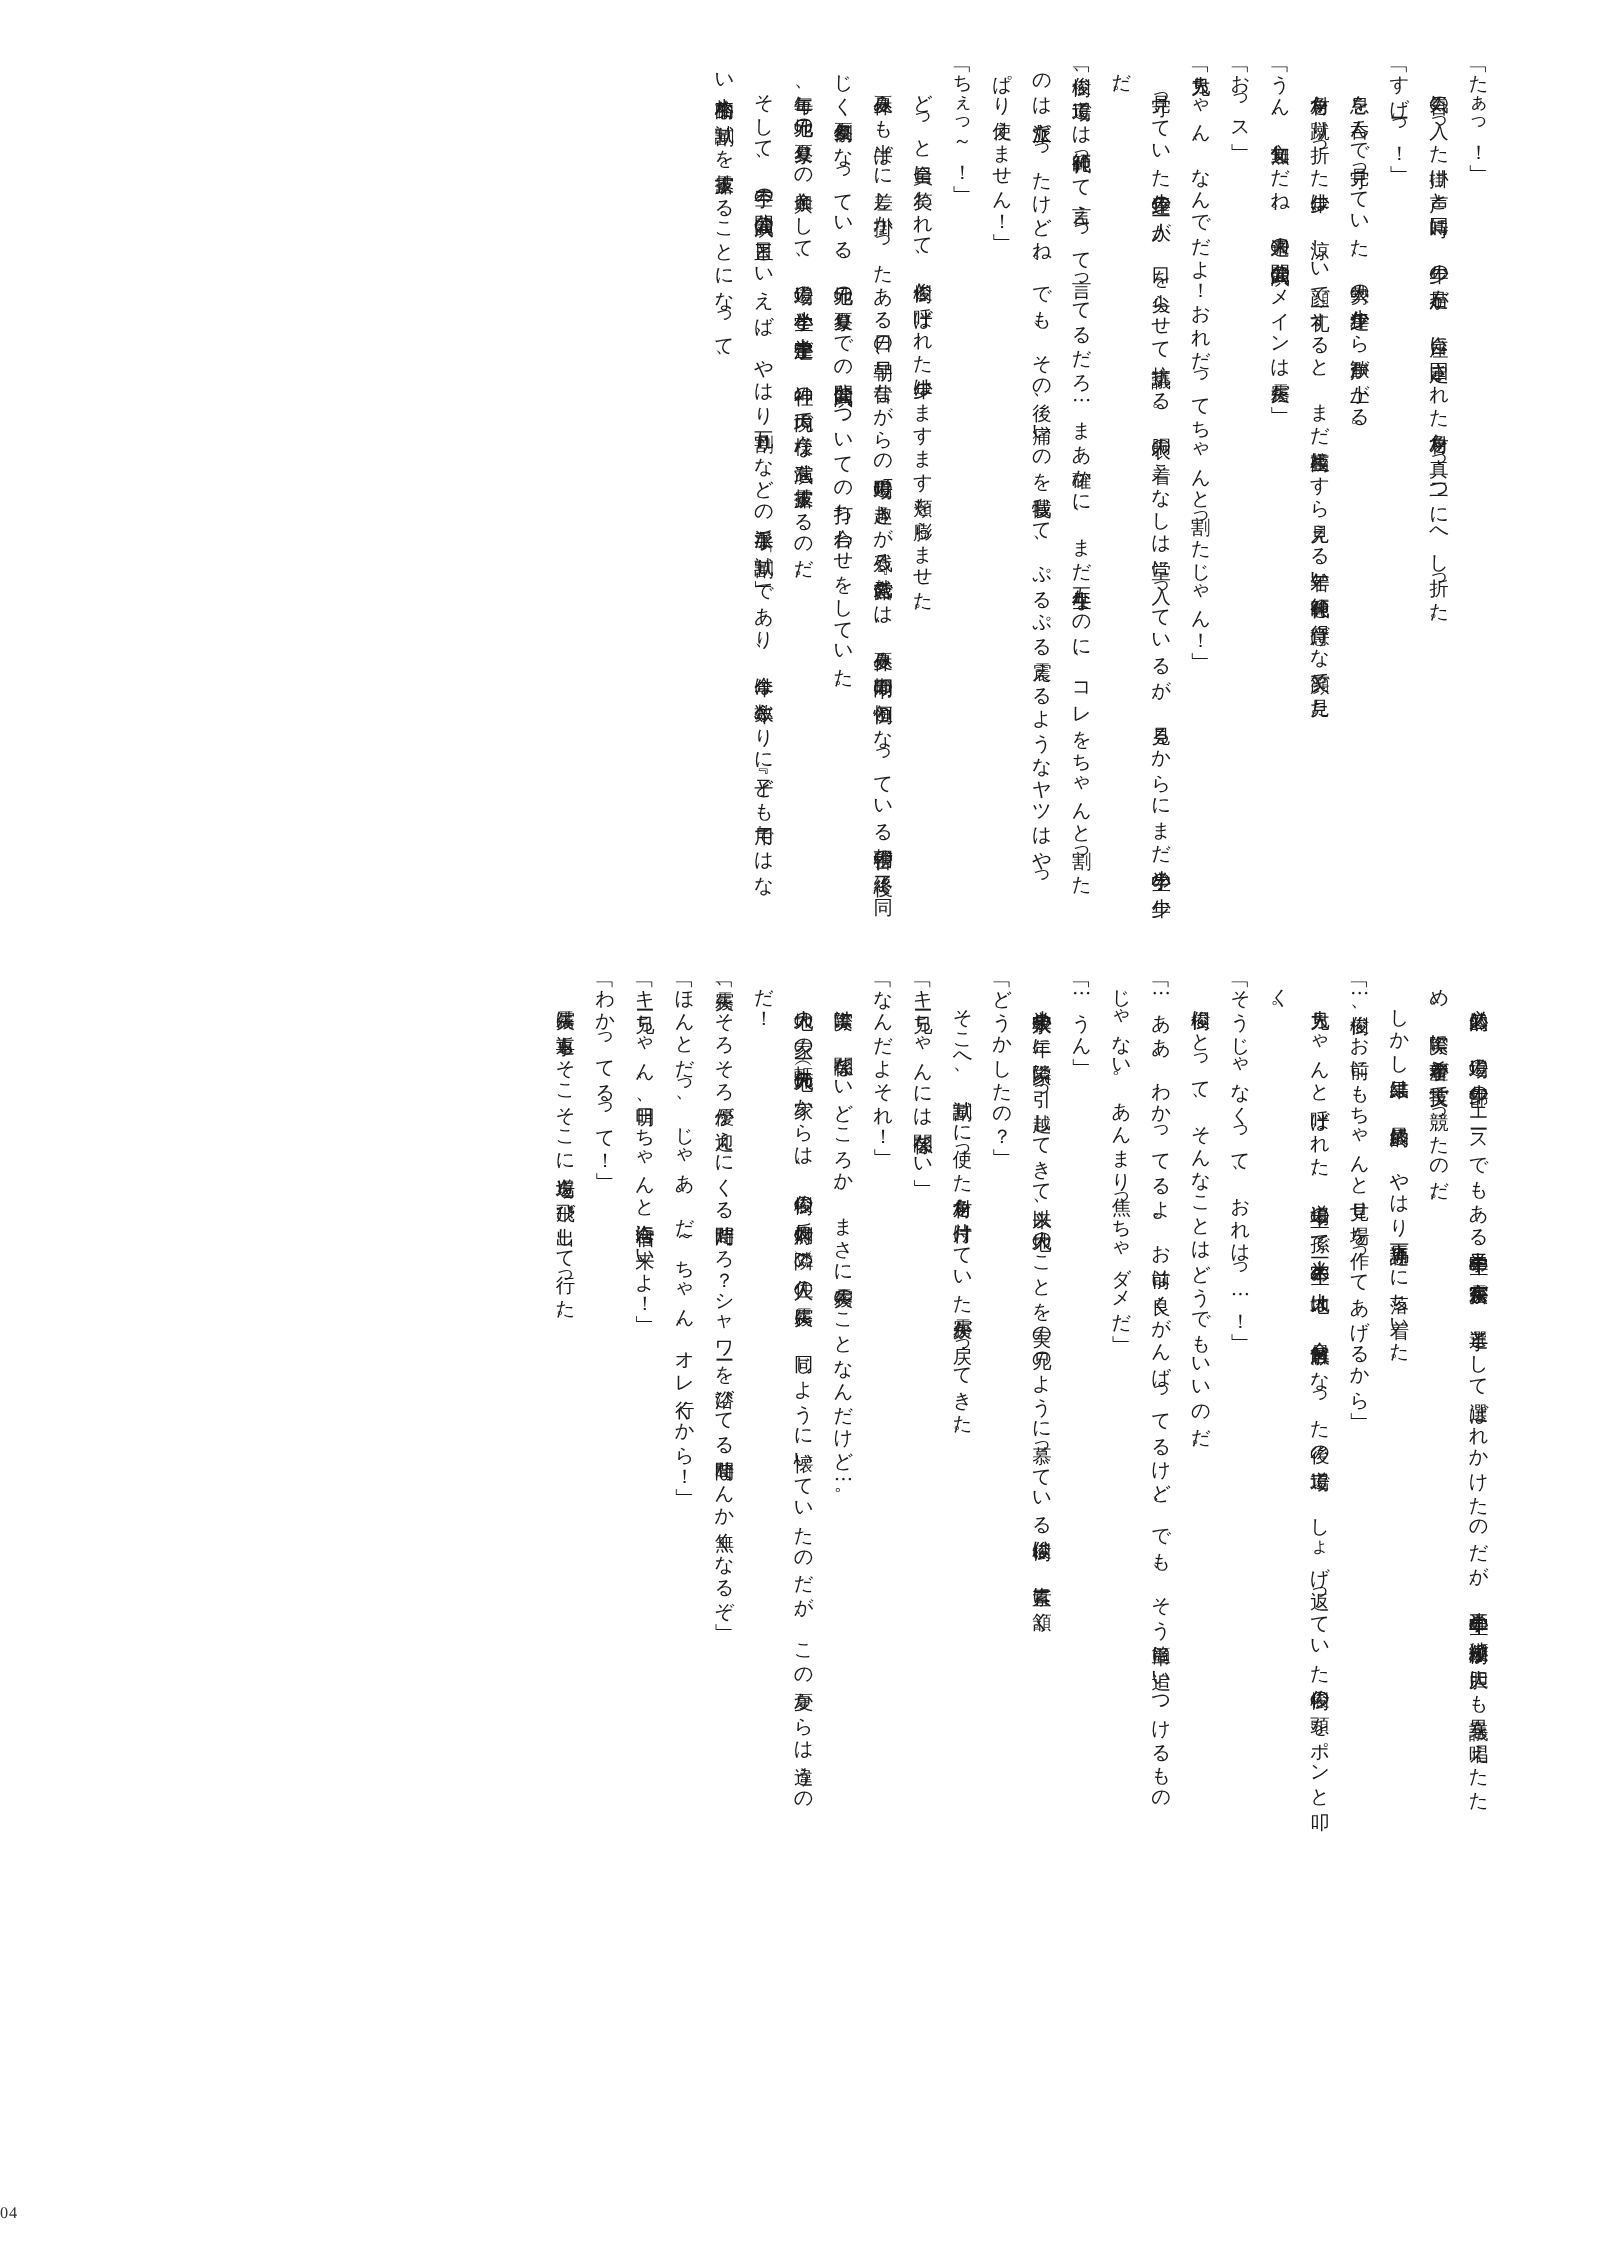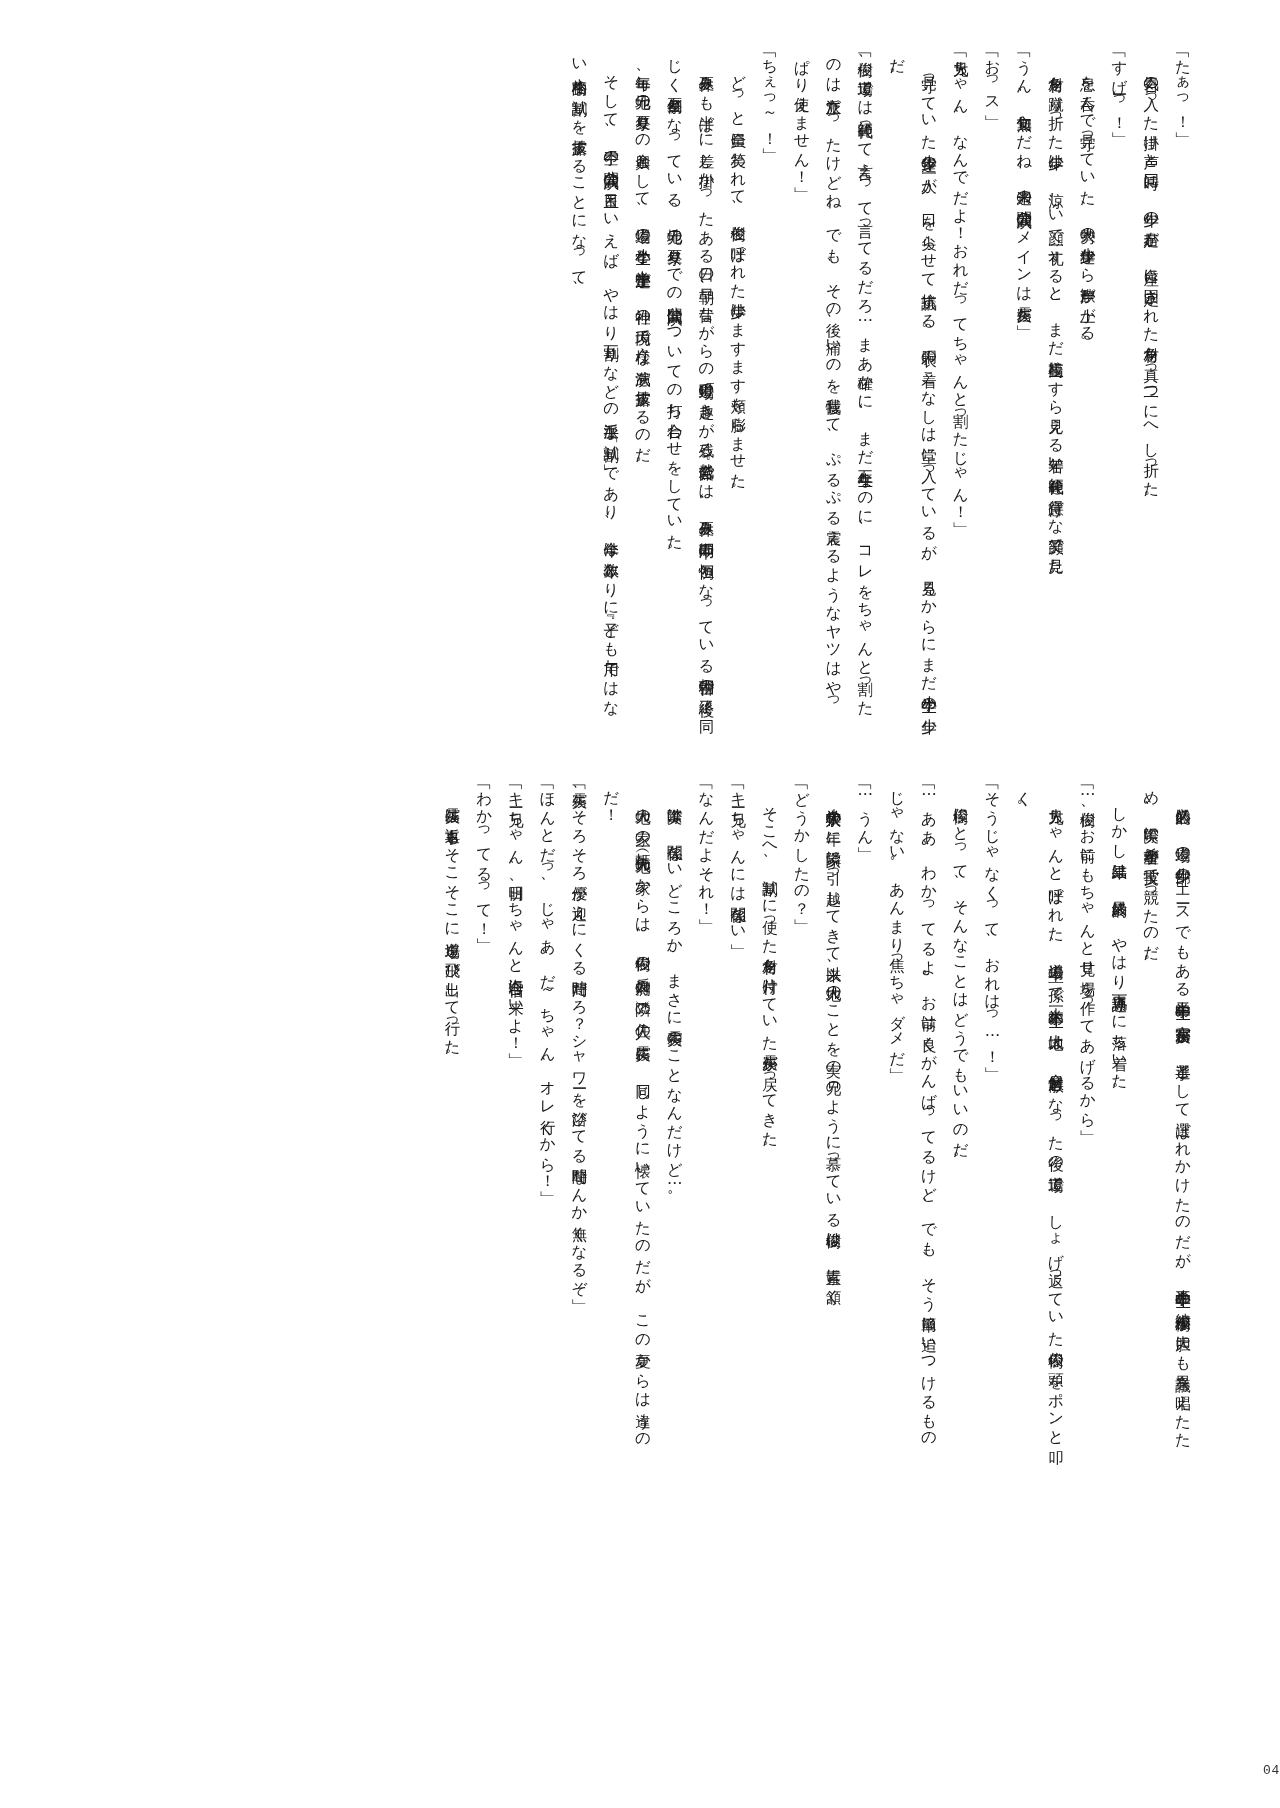--- a/index.html
+++ b/index.html
@@ -50,23 +50,23 @@
 
   .para.indent {
     text-indent: 1em;
   }
 
   .page-number {
     position: absolute;
     bottom: 30px;
     left: 0;
     width: 100%;
-    text-align: right;
+    text-align: left;
     font-size: 13px;
-    font-family: Liberation Mono, monospace;
+    font-family: Liberation Serif, serif;
     color: #333;
     letter-spacing: 0.05em;
   }
 </style>
 </head>
 <body>
 
 <div class="page">
 
   <div class="block block-top">

